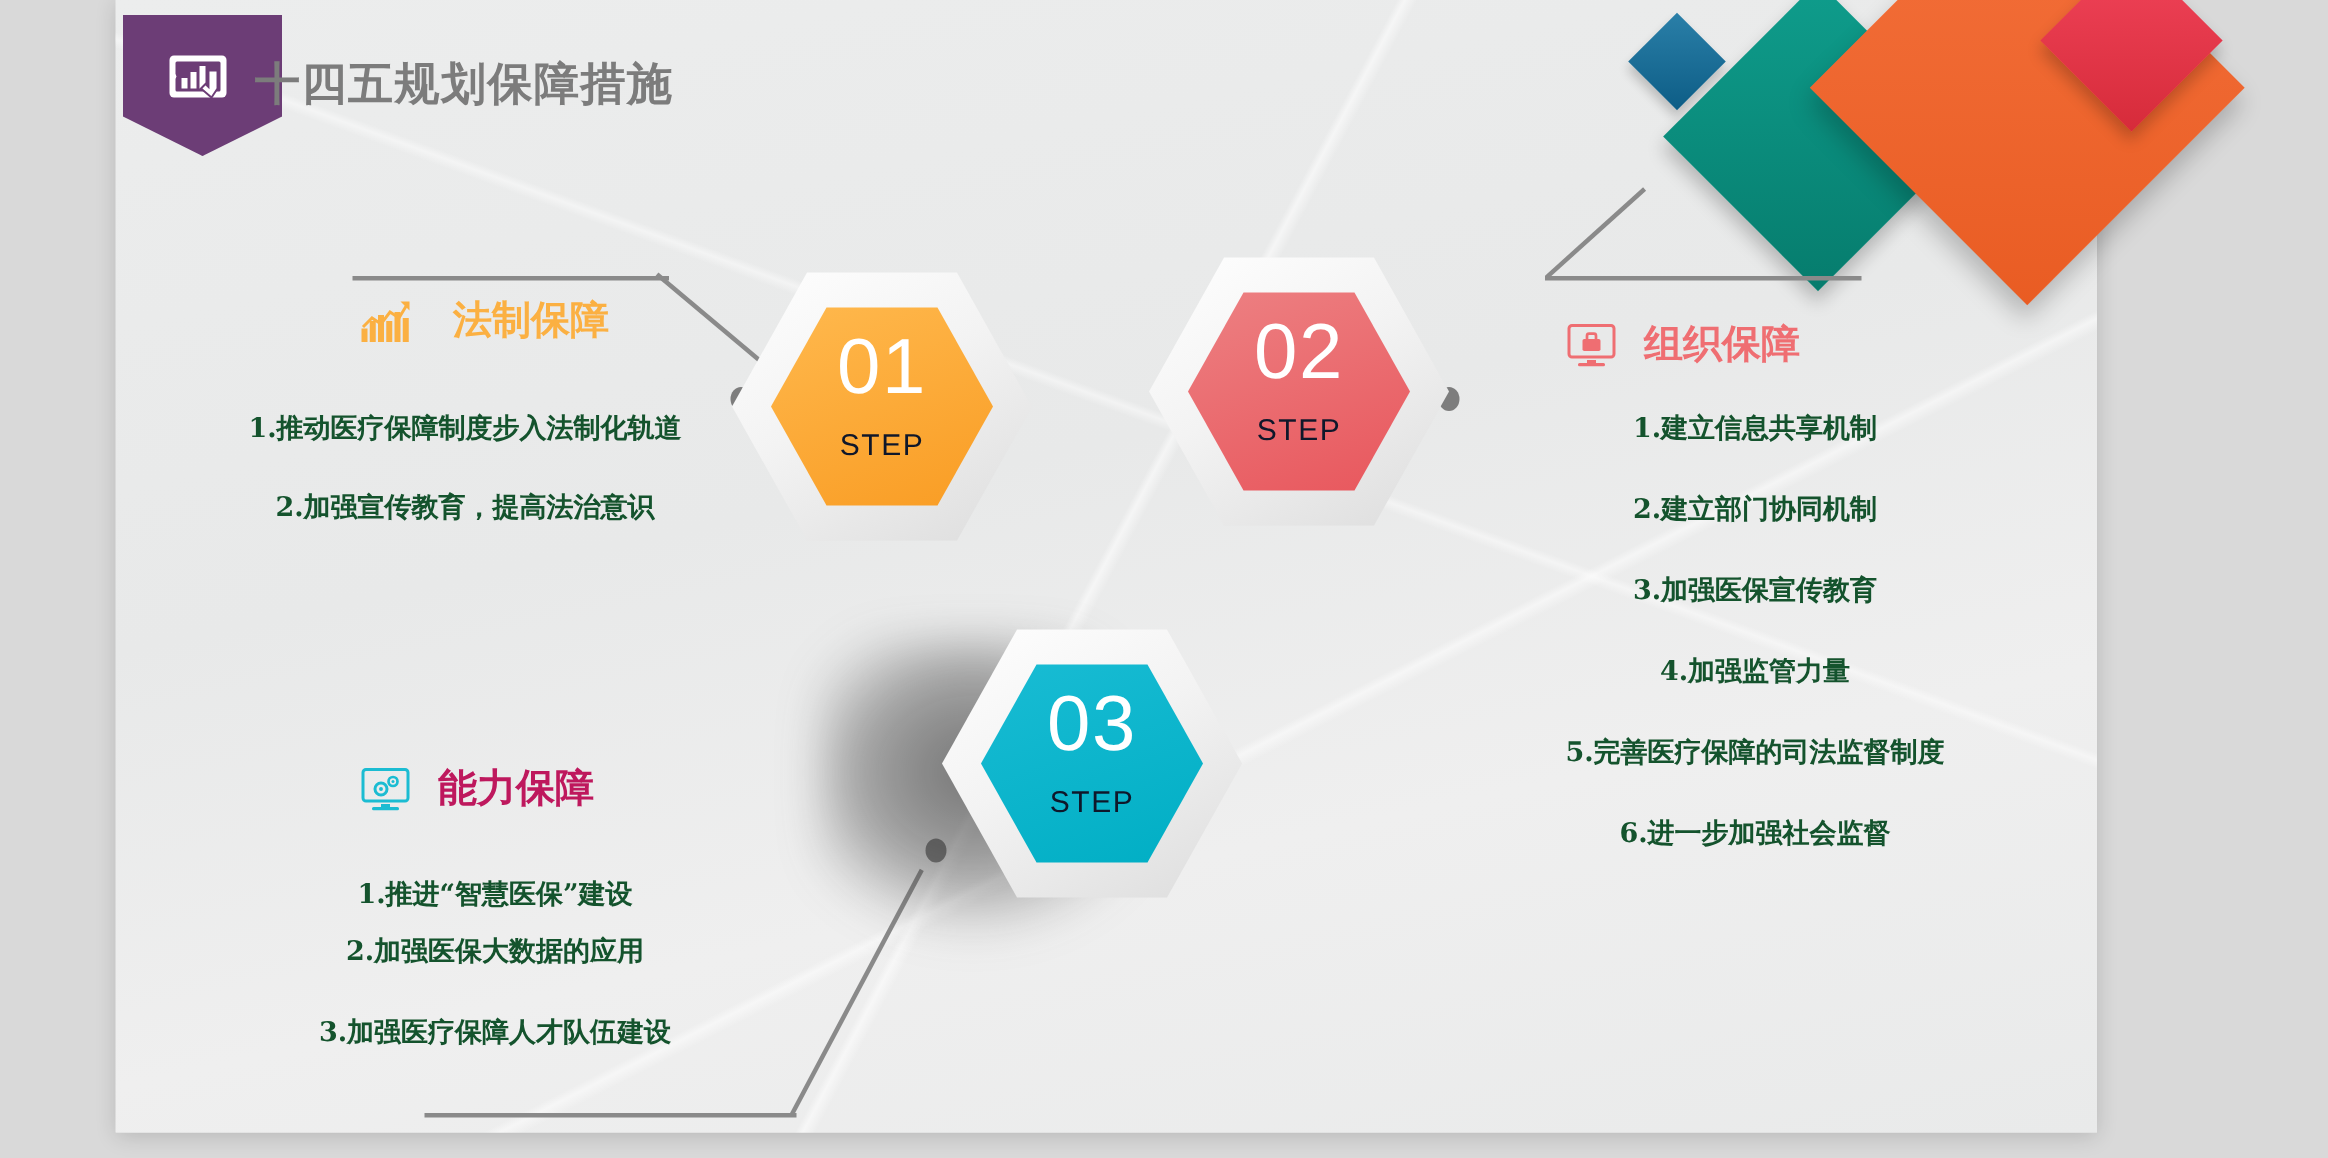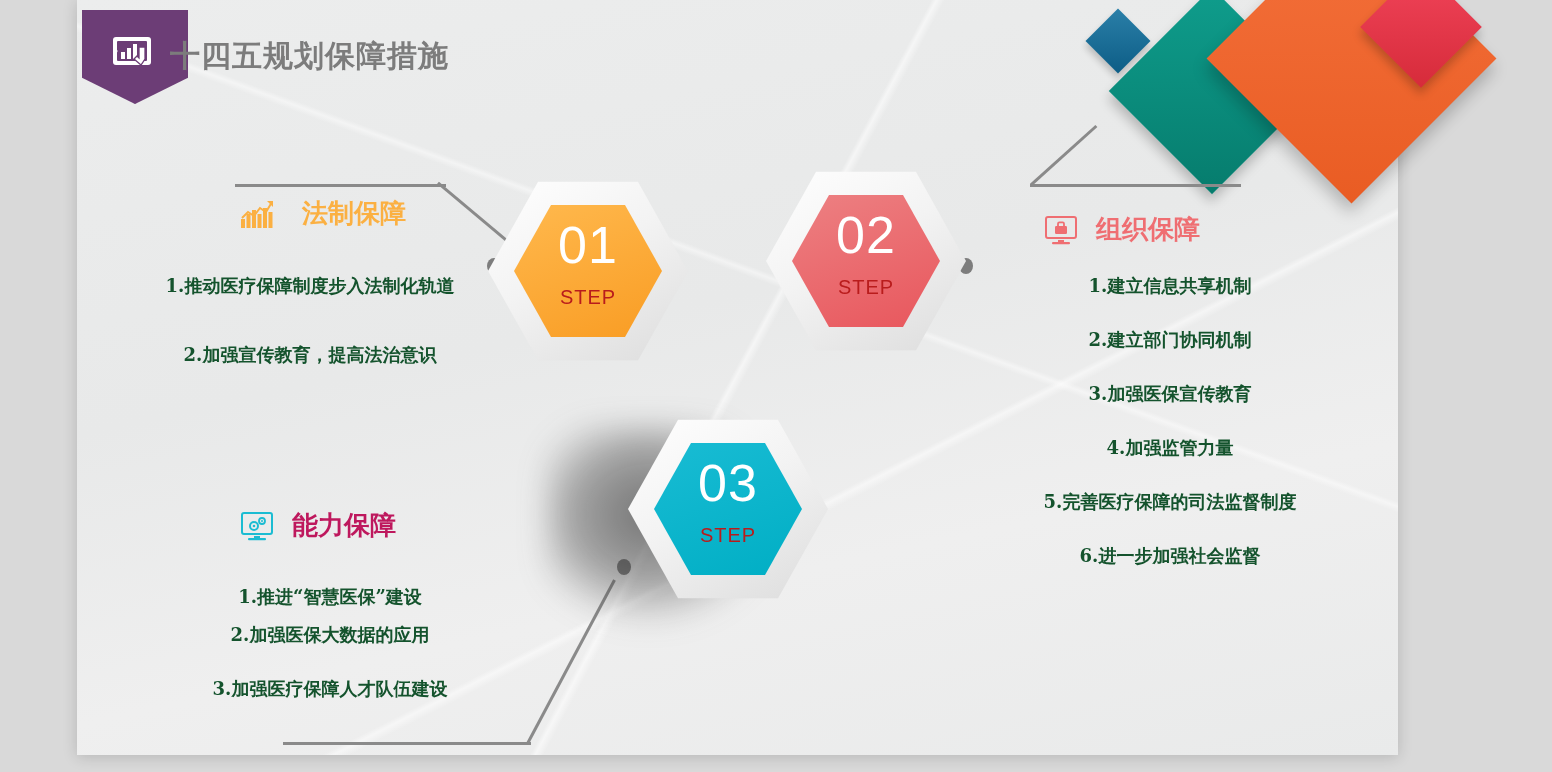--- a/index.html
+++ b/index.html
@@ -78,21 +78,21 @@
   .hex-inner{
     left:13%;top:13%;width:74%;height:74%;
   }
   .hex-num{
     position:absolute;left:0;width:100%;top:22%;
     text-align:center;color:#fff;font-size:52px;font-weight:300;
     line-height:1;letter-spacing:1px;
   }
   .hex-step{
     position:absolute;left:0;width:100%;top:58%;
-    text-align:center;color:#b91c1c;font-size:20px;font-weight:400;
+    text-align:center;color:#0f172a;font-size:20px;font-weight:400;
     letter-spacing:1px;
   }
 
   #hex1{left:488px;top:178px;width:200px;height:186px;}
   #hex1 .hex-inner{background:linear-gradient(160deg,#ffb94e,#f99c23);}
   #hex2{left:766px;top:168px;width:200px;height:186px;}
   #hex2 .hex-inner{background:linear-gradient(160deg,#ed8183,#e8565c);}
   #hex3{left:628px;top:416px;width:200px;height:186px;}
   #hex3 .hex-inner{background:linear-gradient(160deg,#19bcd4,#00aec4);}
 
@@ -186,21 +186,21 @@
       <rect x="17.5" y="15" width="4" height="14" fill="#fbb042"></rect>
       <rect x="23" y="9" width="4" height="20" fill="#fbb042"></rect>
       <rect x="28.5" y="13" width="4" height="16" fill="#fbb042"></rect>
       <path d="M2 19 L8 13 L14 17 L20 9 L26 13 L32 3" stroke="#fbb042" stroke-width="2" fill="none"></path>
       <path d="M27 2 L33 2 L33 8 Z" fill="#fbb042"></path>
     </svg>
     <span class="sec-title" style="color:#fbb042">法制保障</span>
   </div>
   <div class="bullets" style="left:155px;top:272px;width:310px;">
     <div class="li">1.推动医疗保障制度步入法制化轨道</div>
-    <div class="li" style="margin-top:42px;">2.加强宣传教育，提高法治意识</div>
+    <div class="li" style="margin-top:26px;">2.加强宣传教育，提高法治意识</div>
   </div>
 
   <div class="sec-head" style="left:1044px;top:212px;">
     <svg class="sec-icon" viewBox="0 0 34 30">
       <rect x="2" y="2" width="30" height="21" rx="2" fill="none" stroke="#ef6e72" stroke-width="2"></rect>
       <rect x="11" y="11" width="12" height="8" rx="1.2" fill="#ef6e72"></rect>
       <path d="M14 11 v-2.2 a1.4 1.4 0 0 1 1.4 -1.4 h3.2 a1.4 1.4 0 0 1 1.4 1.4 v2.2" fill="none" stroke="#ef6e72" stroke-width="1.8"></path>
       <rect x="14" y="25" width="6" height="3" fill="#ef6e72"></rect>
       <rect x="8" y="27" width="18" height="2.2" rx="1" fill="#ef6e72"></rect>
     </svg>

